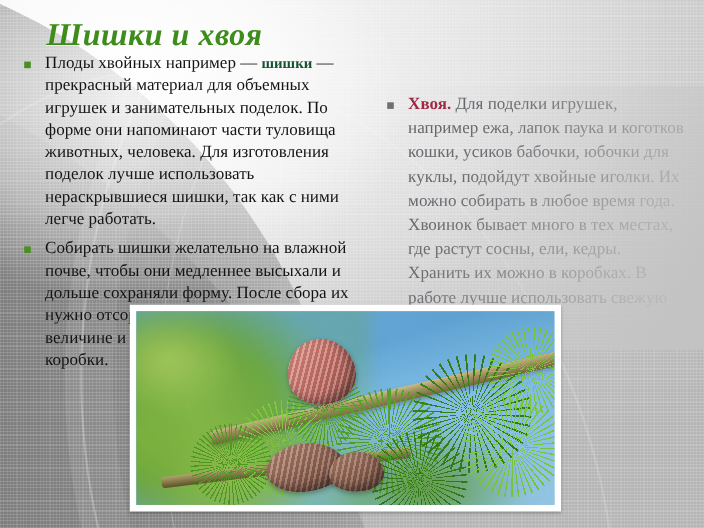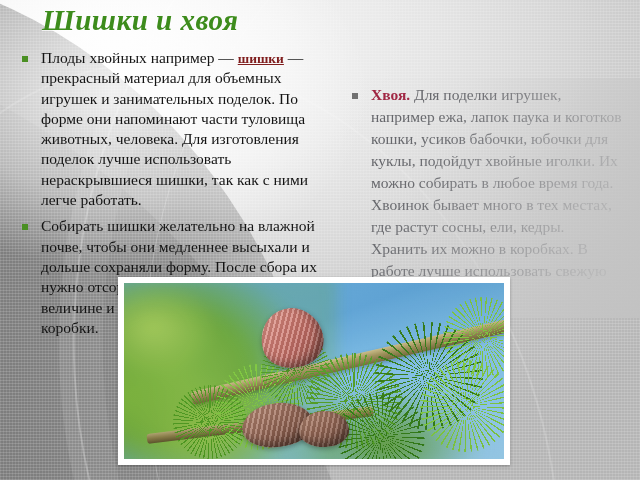--- a/index.html
+++ b/index.html
@@ -101,21 +101,21 @@
     position: absolute;
     left: 0; top: 0;
     width: 380px; height: 300px;
     background: radial-gradient(90% 80% at 30% 30%, rgba(255,255,255,.85) 0%, rgba(255,255,255,.45) 45%, rgba(255,255,255,0) 75%);
   }
 
   
   .title {
     position: absolute;
     left: 42px;
-    top: 4px;
+    top: 16px;
     font-size: 29px;
     font-style: italic;
     font-weight: bold;
     color: #3d8c1c;
     letter-spacing: .5px;
     white-space: nowrap;
     text-shadow: 0 1px 0 rgba(255,255,255,.7);
   }
 
   
@@ -147,24 +147,23 @@
     line-height: 1.31;
     color: #141414;
     text-align: left;
   }
   .col-right .bullet-text {
     font-size: 15.5px;
     line-height: 1.42;
     color: #5f6065;
   }
   .kw-shishki {
-    color: #7f1d1d;
+    color: #14532d;
     font-weight: bold;
     font-size: 13.5px;
-    text-decoration: underline;
   }
   .kw-hvoya {
     color: #9e1f3d;
     font-weight: bold;
   }
 
   
   .fade-wrap {
     position: relative;
   }

